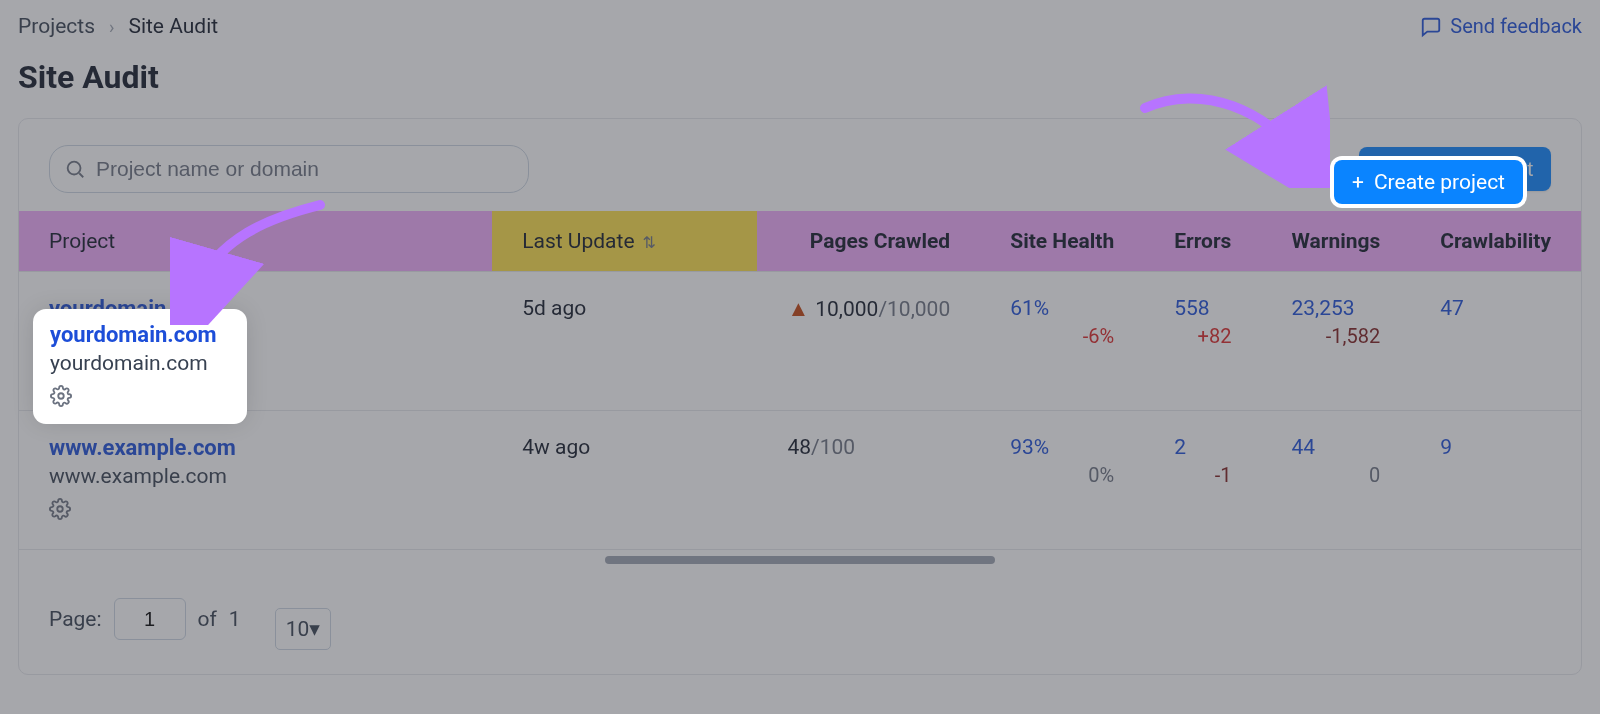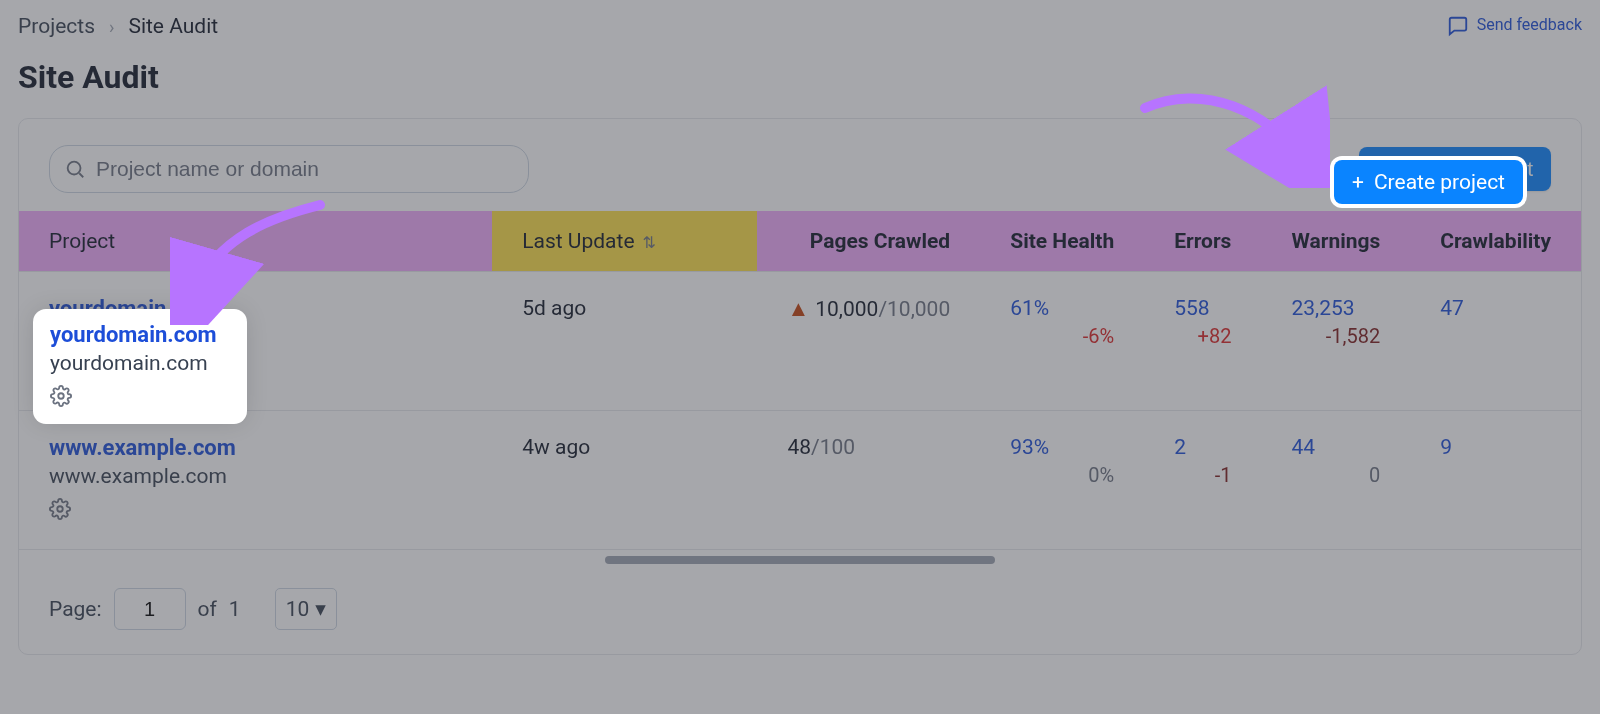--- a/index.html
+++ b/index.html
@@ -11,21 +11,21 @@
     overflow: hidden;
     position: relative;
     color: #111827;
   }
   .page { padding: 14px 18px 0 18px; }
   .topbar { display:flex; align-items:center; justify-content:space-between; }
   .breadcrumbs { display:flex; align-items:center; gap:14px; font-size:21px; }
   .breadcrumbs .crumb-link { color:#374151; cursor:pointer; }
   .breadcrumbs .chevron { color:#9ca3af; font-size:18px; }
   .breadcrumbs .crumb-current { color:#111827; }
-  .feedback { display:flex; align-items:flex-start; gap:8px; color:#1d4ed8; font-size:16px; cursor:pointer; }
+  .feedback { display:flex; align-items:flex-end; gap:8px; color:#1d4ed8; font-size:20px; cursor:pointer; }
   .feedback svg { width:22px; height:22px; }
   h1.page-title { font-size:32px; font-weight:700; margin-top:20px; }
   .panel {
     margin-top:22px;
     border:1px solid #e5e7eb;
     border-radius:10px;
     background:#fff;
     padding-bottom:24px;
   }
   .panel-top {
@@ -83,23 +83,23 @@
   }
   .pager {
     display:flex; align-items:center; gap:12px;
     padding:24px 30px 0 30px; font-size:21px; color:#374151;
   }
   .pager input {
     width:72px; height:42px; border:1px solid #cbd5e1; border-radius:6px;
     text-align:center; font-size:20px;
   }
   .pager .sizesel {
-    display:flex; align-items:center; gap:6px;
+    display:flex; align-items:center; 
     height:42px; border:1px solid #cbd5e1; border-radius:5px;
-    padding:0 10px; cursor:pointer;
+    padding:0 10px; cursor:pointer;margin-top:20px;
   }
   
   .dim {
     position:absolute; inset:0;
     background:rgba(60,64,72,.46);
     pointer-events:none;
   }
   .cutout {
     position:absolute; background:#fff; border-radius:10px;
     box-shadow:0 0 0 3px #fff, 0 0 24px rgba(0,0,0,.15);

